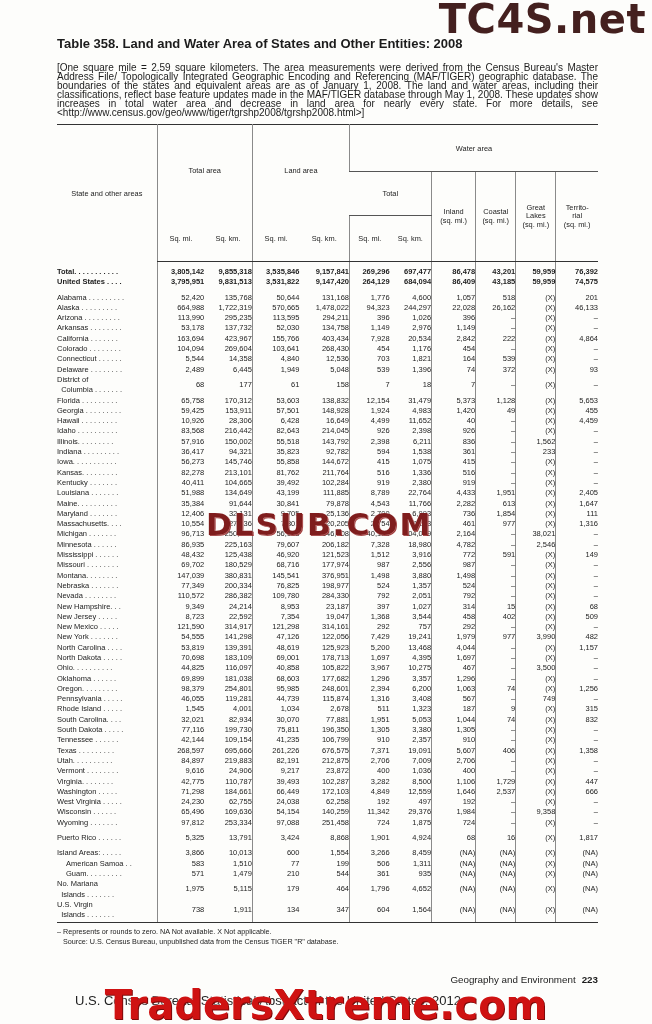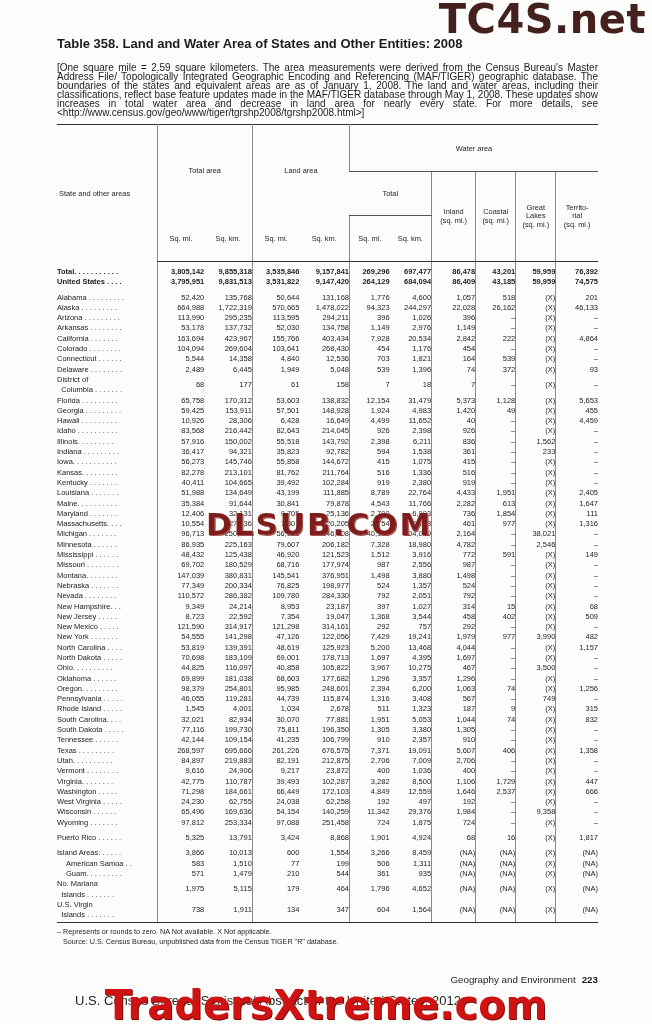--- a/index.html
+++ b/index.html
@@ -7,21 +7,21 @@
         font-family:"Liberation Sans",sans-serif;color:#1c1c1c;overflow:hidden;}
   .content{position:absolute;left:57px;top:36px;width:541px;}
   .title{font-size:13px;font-weight:bold;margin:0 0 5px 0;}
   .note{font-size:10px;line-height:9px;margin:12px 0 7px 0;text-align:justify;}
 
   table.area{width:541px;border-collapse:collapse;table-layout:fixed;
              border-top:1px solid #333;}
   table.area th{font-weight:normal;font-size:7.4px;padding:15px 2px;vertical-align:middle;}
   table.area td{font-size:7.5px;line-height:10.3px;padding:0;}
   tr.h1 th{height:16px;}
-  th.state-h{text-align:left;padding-left:1px;}
+  th.state-h{text-align:center;padding-left:1px;}
   th.group{text-align:center;border-left:1px solid #8a8a8a;margin-top:17px;}
   th.g-water{text-align:center;border-left:1px solid #8a8a8a;border-bottom:1px solid #555;}
   th.w-total{text-align:center;border-bottom:1px solid #555;height:13px;}
   th.sub{text-align:center;border-left:1px solid #8a8a8a;white-space:pre-line;line-height:8.6px;}
   tr.h3 th{height:15px;text-align:center;}
   th.u1,th.u3{border-left:1px solid #8a8a8a;}
   th.u5{border-left:1px solid #8a8a8a;}
   thead tr.h3 th, thead th.sub{border-bottom:1px solid #333;}
 
   td.label{text-align:left;white-space:pre-wrap;padding-left:1px;}

